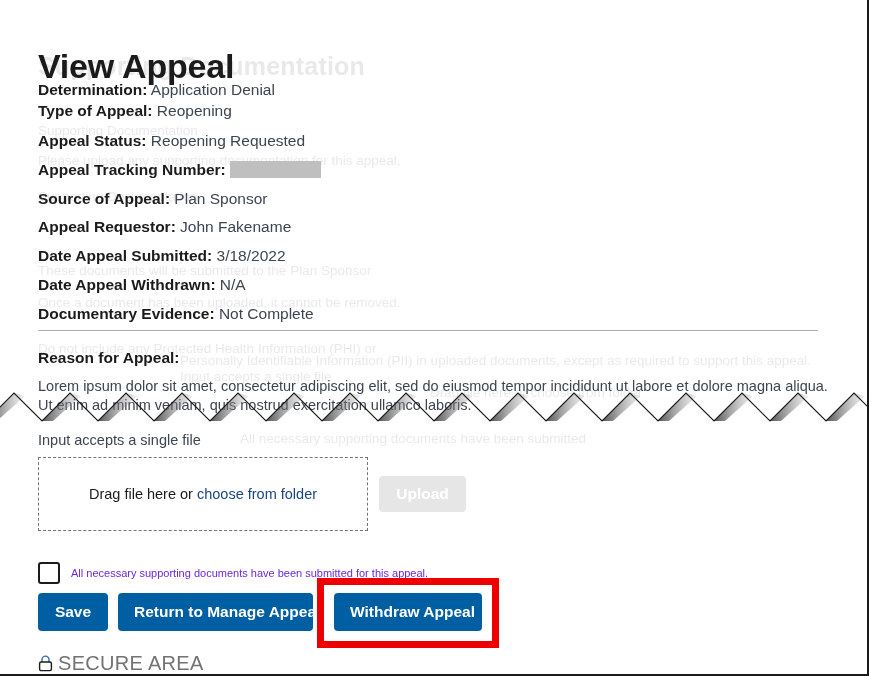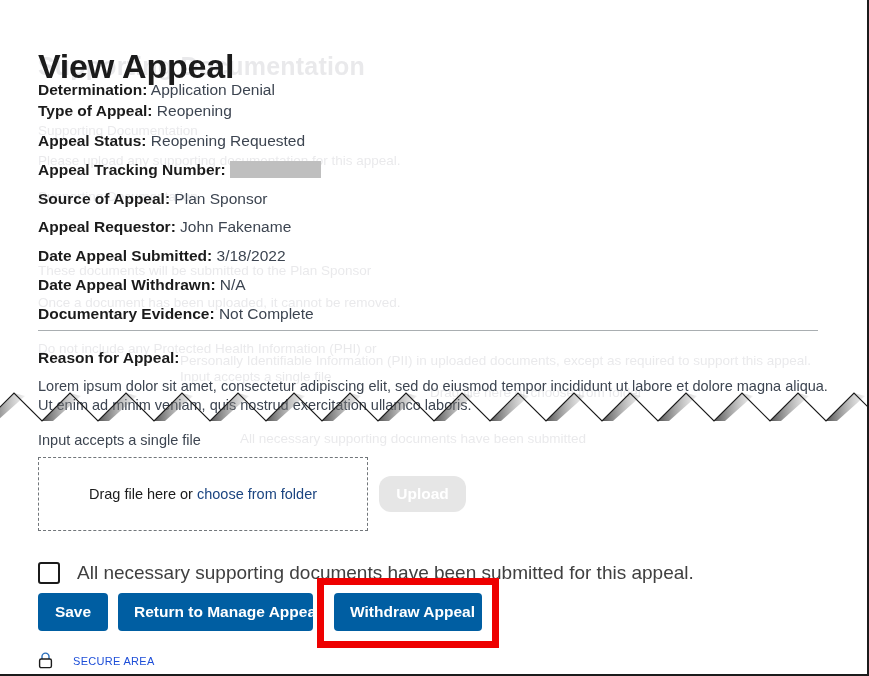--- a/index.html
+++ b/index.html
@@ -159,21 +159,21 @@
     cursor: pointer;
   }
 
   .upload-btn {
     position: absolute;
     left: 379px;
     top: 476px;
     width: 87px;
     height: 36px;
     border: 0;
-    border-radius: 12px;
+    border-radius: 4px;
     background: #e6e6e6;
     color: #ffffff;
     font-family: "Liberation Sans", sans-serif;
     font-size: 15.5px;
     font-weight: 700;
     cursor: default;
   }
 
   
   .check-row {
@@ -187,23 +187,23 @@
     width: 22px;
     height: 22px;
     border: 2px solid #1b1b1b;
     border-radius: 3px;
     background: #ffffff;
     box-sizing: border-box;
     cursor: pointer;
     flex: 0 0 auto;
   }
   .check-label {
-    margin-left: 17px;
-    font-size: 19px;
-    color: #404040;
+    margin-left: 11px;
+    font-size: 11px;
+    color: #6d28d9;
     white-space: nowrap;
   }
 
   
   .btn {
     position: absolute;
     height: 38px;
     border: 0;
     border-radius: 4px;
     background: #005ea2;
@@ -233,23 +233,23 @@
 
   
   .secure-area {
     position: absolute;
     left: 38px;
     top: 652px;
     display: flex;
     align-items: center;
   }
   .secure-label {
-    margin-left: 20px;
-    font-size: 11px;
-    color: #1d4ed8;
+    margin-left: 5px;
+    font-size: 20px;
+    color: #737373;
     letter-spacing: .3px;
   }
 </style>
 </head>
 <body>
 
 <div id="page">
 
   <div class="ghost-layer">
     <div class="ghost-title">Supporting Documentation</div>

